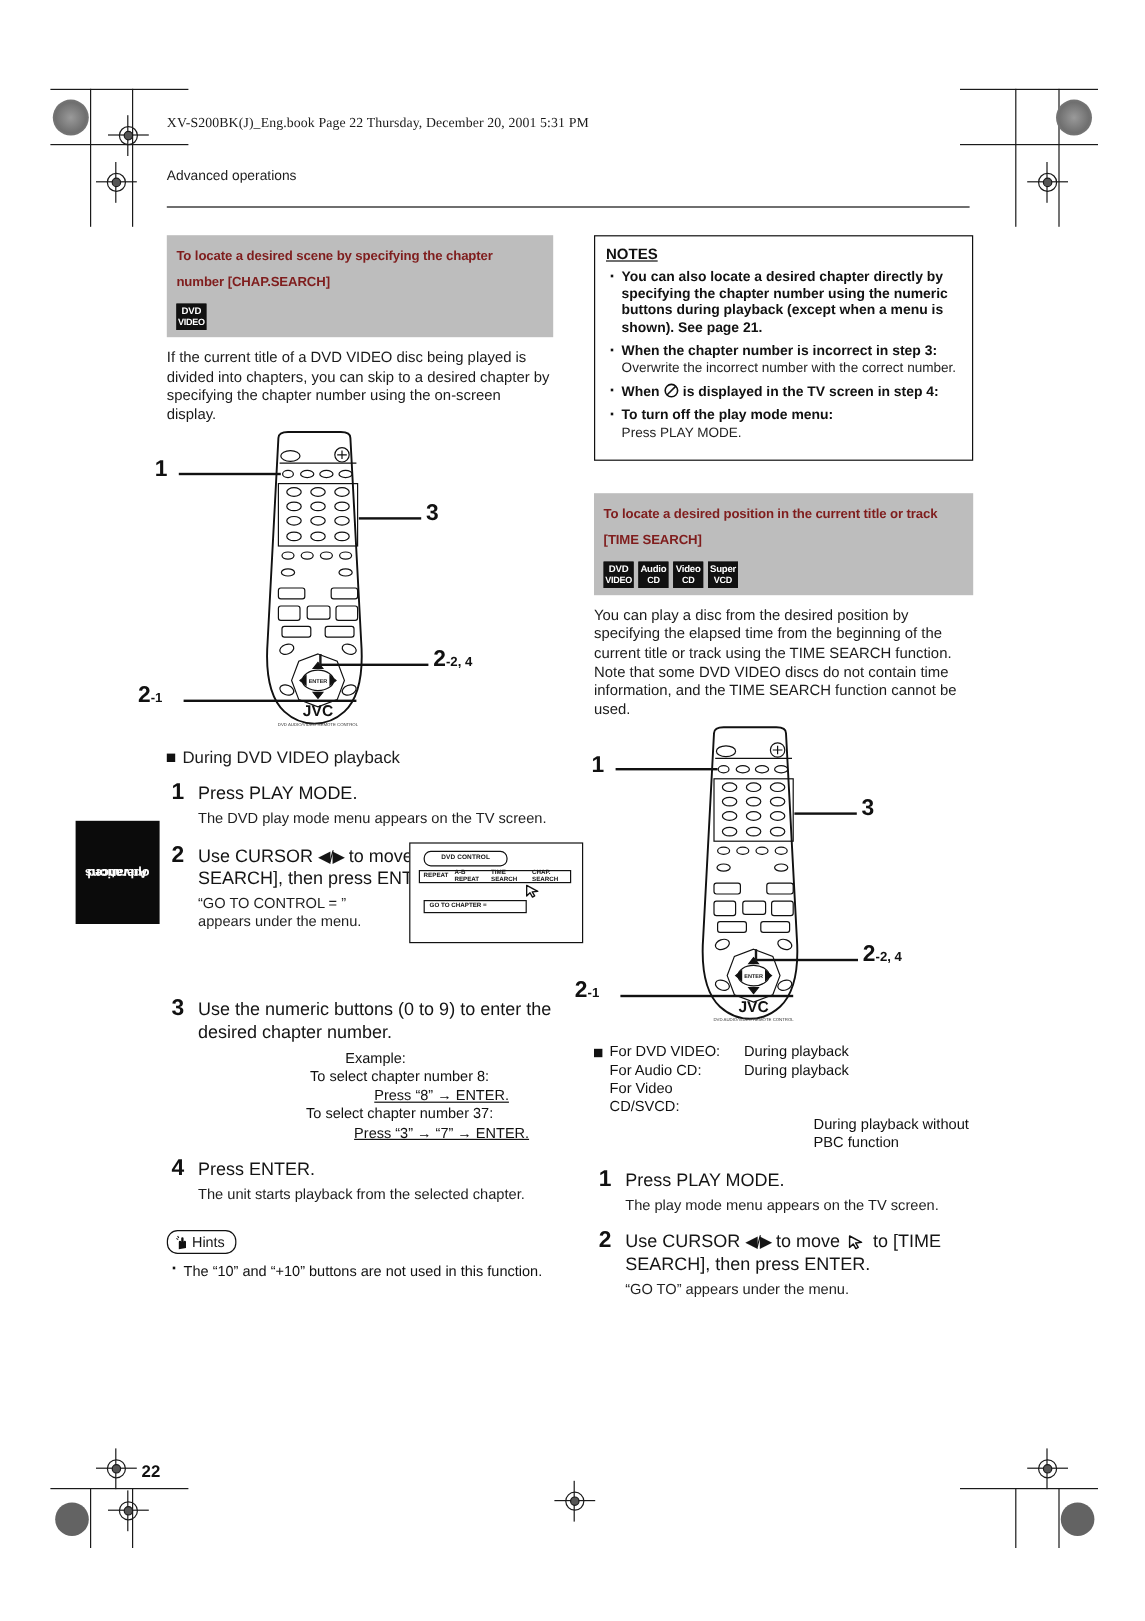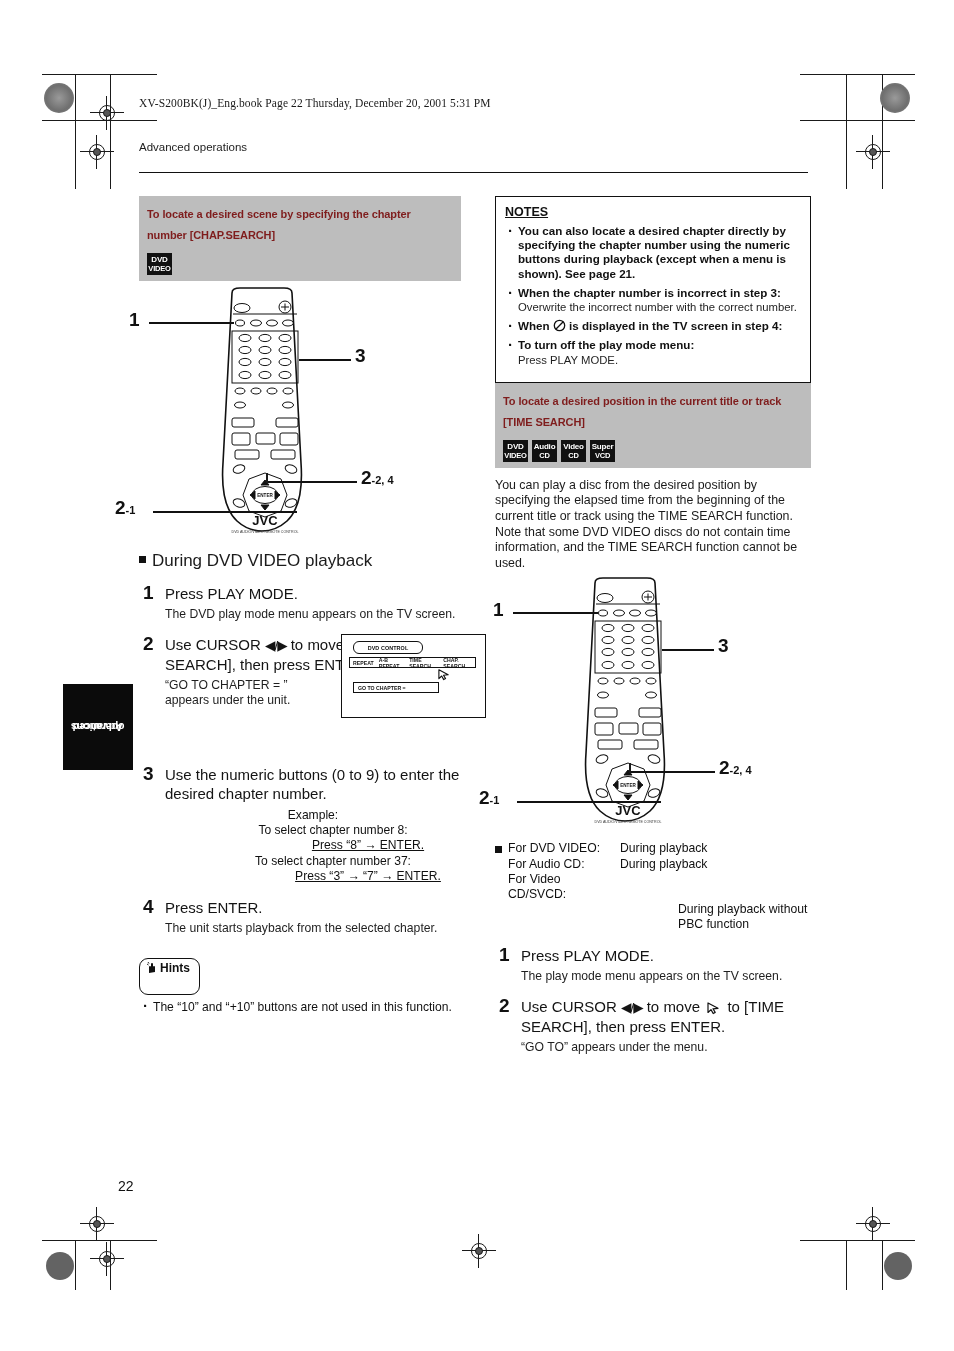--- a/index.html
+++ b/index.html
@@ -59,21 +59,21 @@
   
   .notes{border:1.6px solid #111;padding:8px 10px 10px 9px;box-sizing:border-box;}
   .notes-title{font-size:12.5px;font-weight:bold;text-decoration:underline;margin:0 0 5px 0;}
   .nlist{margin:0;padding:0;list-style:none;}
   .nlist li{position:relative;padding-left:13px;margin-bottom:5px;}
   .nlist li:before{content:"\00B7";position:absolute;left:3px;top:-2px;font-size:15px;font-weight:bold;}
   .nb{font-size:11.6px;line-height:14.2px;font-weight:bold;color:#111;}
   .nn{font-size:11.3px;line-height:14.2px;color:#1f1f1f;font-weight:normal;}
 
   
-  .bullet-hd{font-size:17px;color:#1b1b1b;margin-top:14px;display:flex;align-items:flex-start;}
+  .bullet-hd{font-size:14px;color:#1b1b1b;margin-top:14px;display:flex;align-items:flex-start;}
   .sq{display:inline-block;width:7px;height:7px;background:#111;margin:5px 6px 0 0;flex:0 0 auto;}
   .step{margin-top:13px;position:relative;padding-left:26px;}
   .step .num{position:absolute;left:4px;top:-1px;font-size:19px;font-weight:bold;line-height:19px;}
   .step .lead{font-size:15px;line-height:19px;color:#141414;}
   .step .sub{font-size:12.2px;line-height:15.2px;color:#1f1f1f;margin-top:4px;}
   .curglyph{font-size:13.5px;letter-spacing:-1px;}
 
   
   .ptr{display:inline-block;vertical-align:-3px;margin:0 2px;}
 
@@ -102,21 +102,21 @@
     position:absolute;left:11px;top:47px;width:86px;height:11px;border:1.2px solid #111;
     box-sizing:border-box;display:flex;align-items:center;padding-left:4px;
     font-size:5.2px;font-weight:bold;
   }
   .tv .cur{position:absolute;left:95px;top:33px;}
 
   
   .hints{margin-top:22px;}
   .hintcap{
     display:inline-flex;align-items:center;gap:3px;border:1.3px solid #111;border-radius:9px;
-    padding:2px 9px 19px 6px;font-size:12px;font-weight:bold;position:relative;
+    padding:2px 9px 2px 6px;font-size:12px;font-weight:normal;position:relative;
   }
   .hintline{font-size:12.1px;margin-top:5px;padding-left:14px;position:relative;}
   .hintline:before{content:"\00B7";position:absolute;left:4px;top:-3px;font-size:15px;font-weight:bold;}
 
   
   .devlist{font-size:12.2px;line-height:15.2px;margin-top:14px;display:flex;}
   .devlist .rows{display:block;}
   .devrow{display:flex;}
   .devrow .k{width:112px;flex:0 0 auto;}
   .devrow .v{flex:1;}
@@ -127,21 +127,21 @@
     position:absolute;left:63px;top:684px;width:70px;height:86px;background:#0b0b0b;
   }
   .sidetab span{
     position:absolute;left:50%;top:50%;
     transform:translate(-50%,-50%) rotate(-90deg);
     white-space:nowrap;color:#fff;font-size:10.5px;font-weight:bold;line-height:12.5px;
     text-align:center;
   }
 
   
-  .pageno{position:absolute;left:118px;top:1178px;font-size:14px;font-weight:normal;color:#111;}
+  .pageno{position:absolute;left:118px;top:1218px;font-size:14px;font-weight:bold;color:#111;}
 
   
   .remotebox{position:absolute;}
   .callout{position:absolute;font-weight:bold;color:#111;white-space:nowrap;}
   .callout .big{font-size:19px;}
   .callout .sml{font-size:11px;}
   .leader{position:absolute;height:2px;background:#111;}
   svg{display:block;}
 </style>
 </head>
@@ -240,20 +240,21 @@
     <div class="banner">
       <h2>To locate a desired scene by specifying the chapter number [CHAP.SEARCH]</h2>
       <div class="badgerow">
         <div class="badge">
           <b>DVD</b>
           <i>VIDEO</i>
         </div>
       </div>
     </div>
 
+    <p class="para">If the current title of a DVD VIDEO disc being played is divided into chapters, you can skip to a desired chapter by specifying the chapter number using the on-screen display.</p>
 
     <div style="position:relative;height:250px;margin-top:6px;">
       <div class="remotebox" style="left:48px;top:0;">
         <svg width="150" height="252" viewBox="0 0 150 252">
           <g fill="none" stroke="#111" stroke-width="1.6">
             <path d="M45 6 q0 -5 8 -5 h44 q8 0 8 5 l9 170 q3 42 -14 58 q-11 10 -25 10 q-14 0 -25 -10 q-17 -16 -14 -58 Z"></path>
           </g>
           <g fill="none" stroke="#111" stroke-width="1">
             <ellipse cx="55" cy="21" rx="8" ry="4.5"></ellipse>
             <circle cx="98" cy="20" r="6"></circle>
@@ -340,21 +341,21 @@
     </div>
 
     <div class="step">
       <div class="num">2</div>
       <div class="lead">
         <span>Use CURSOR </span><span class="curglyph">◀/▶</span><span> to move </span><span class="ptr"><svg width="15" height="14" viewBox="0 0 15 14">
               <path d="M2 2 L2 11.5 L5 8.6 L7.2 12.5 L9.2 11.4 L7 7.8 L12 7.3 Z" fill="#fff" stroke="#111" stroke-width="1.2" stroke-linejoin="round"></path>
             </svg></span><span> to [CHAP. SEARCH], then press ENTER.</span>
       </div>
       <div class="tvwrap">
-        <div class="sub" style="width:160px;">“GO TO CHAPTER = ” appears under the unit.</div>
+        <div class="sub" style="width:160px;">“GO TO CONTROL = ” appears under the menu.</div>
         <div class="tv">
           <div class="ctl">DVD CONTROL</div>
           <div class="menubar">
             <span>REPEAT</span>
             <span>A-B REPEAT</span>
             <span>TIME SEARCH</span>
             <span>CHAP. SEARCH</span>
           </div>
           <div class="cur">
             <svg width="14" height="13" viewBox="0 0 15 14">
@@ -418,21 +419,21 @@
                 </svg></span><span> is displayed in the TV screen in step 4:</span>
           </div>
         </li>
         <li>
           <div class="nb">To turn off the play mode menu:</div>
           <div class="nn">Press PLAY MODE.</div>
         </li>
       </ul>
     </div>
 
-    <div class="banner" style="">
+    <div class="banner" style="margin-top:27px;">
       <h2>To locate a desired position in the current title or track [TIME SEARCH]</h2>
       <div class="badgerow">
         <div class="badge">
           <b>DVD</b>
             <i>VIDEO</i>
         </div>
         <div class="badge">
           <b>Audio</b>
             <i>CD</i>
         </div>

